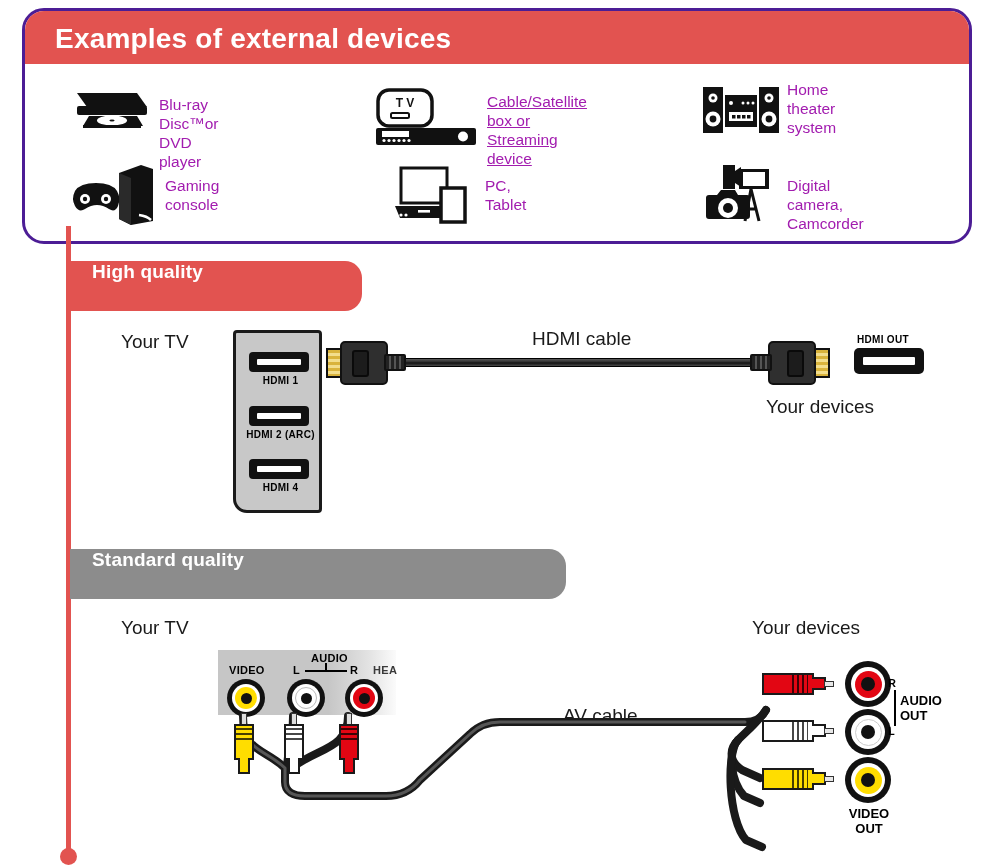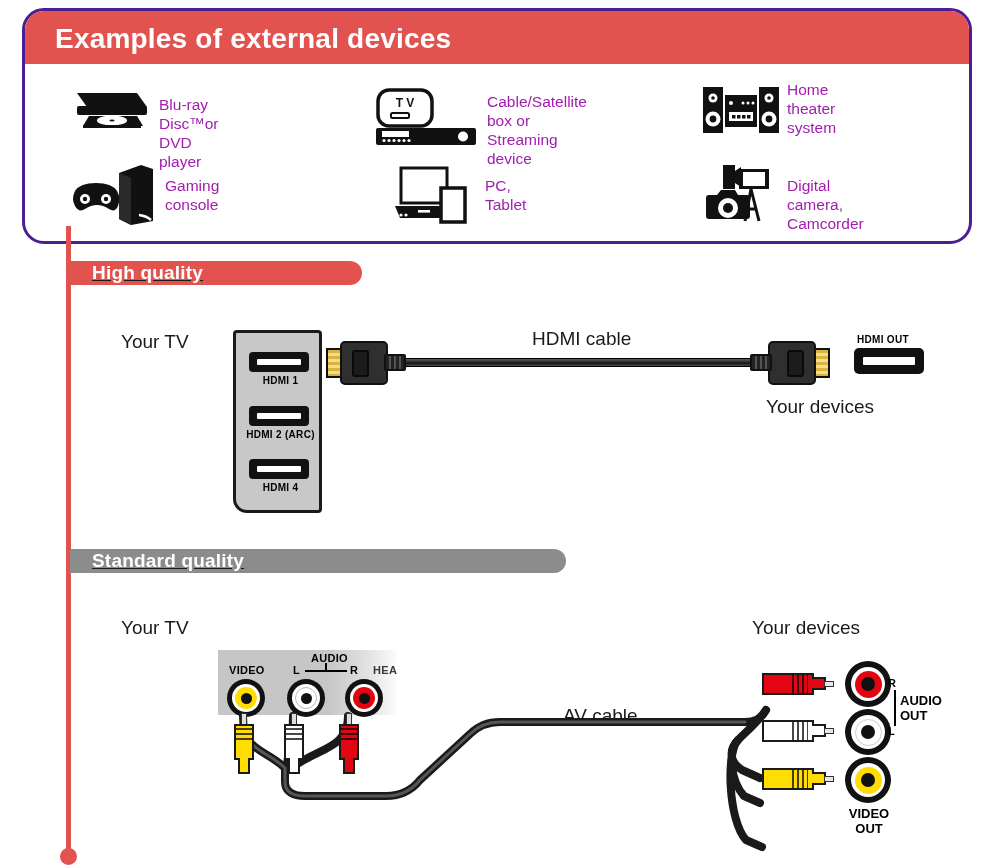--- a/index.html
+++ b/index.html
@@ -30,22 +30,22 @@
     white-space:pre-line;
   }
   .dev-icon{position:absolute;}
 
   
   #flow-line{left:66px;top:226px;width:5px;height:628px;background:#E25350;}
   #flow-dot{left:60px;top:848px;width:17px;height:17px;border-radius:50%;background:#E25350;}
 
   
   .banner{
-    position:absolute;height:24px;border-radius:0 17px 17px 0;
-    display:flex;align-items:center;text-decoration:underline;
+    position:absolute;height:50px;border-radius:0 17px 17px 0;
+    display:flex;align-items:flex-start;
   }
   .banner span{
     font-size:19px;font-weight:bold;color:#ffffff;padding-left:22px;letter-spacing:.2px;
   }
   #banner-high{left:70px;top:261px;width:292px;background:#E25350;}
   #banner-std{left:70px;top:549px;width:496px;background:#8c8c8c;}
 
   .caption{position:absolute;font-size:19px;color:#1a1a1a;}
   .small-bold{font-weight:bold;font-size:10px;color:#000;letter-spacing:.3px;}
 
@@ -158,21 +158,21 @@
             <circle cx="9" cy="53.5" r="1.6"></circle>
             <circle cx="14" cy="53.5" r="1.6"></circle>
             <circle cx="19" cy="53.5" r="1.6"></circle>
             <circle cx="24" cy="53.5" r="1.6"></circle>
             <circle cx="29" cy="53.5" r="1.6"></circle>
             <circle cx="34" cy="53.5" r="1.6"></circle>
           </g>
         <circle cx="88" cy="49.5" r="5" fill="#fff"></circle>
       </svg>
     </div>
-    <div class="dev-label" style="left:462px;top:81px;">Cable/Satellite box or
+    <div class="dev-label" style="left:462px;top:81px;text-decoration:underline;">Cable/Satellite box or
 Streaming device</div>
   </div>
 
   <div class="dev-item">
     <div class="dev-icon" style="left:678px;top:76px;">
       <svg width="76" height="46" viewBox="0 0 76 46">
         <rect x="0" y="0" width="20" height="46" fill="#111"></rect>
         <circle cx="10" cy="11" r="4.5" fill="#fff"></circle>
           <circle cx="10" cy="11" r="1.8" fill="#111"></circle>
         <circle cx="10" cy="32" r="7.5" fill="#fff"></circle>

